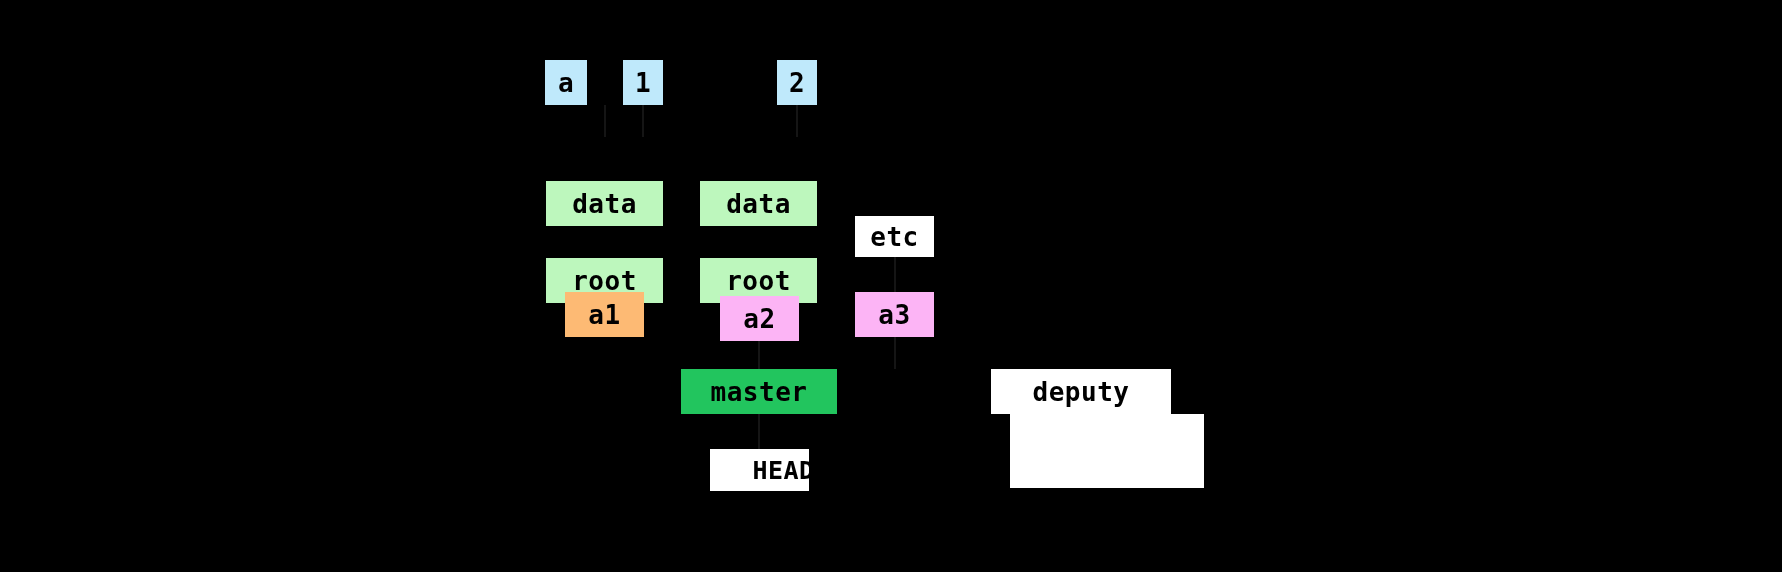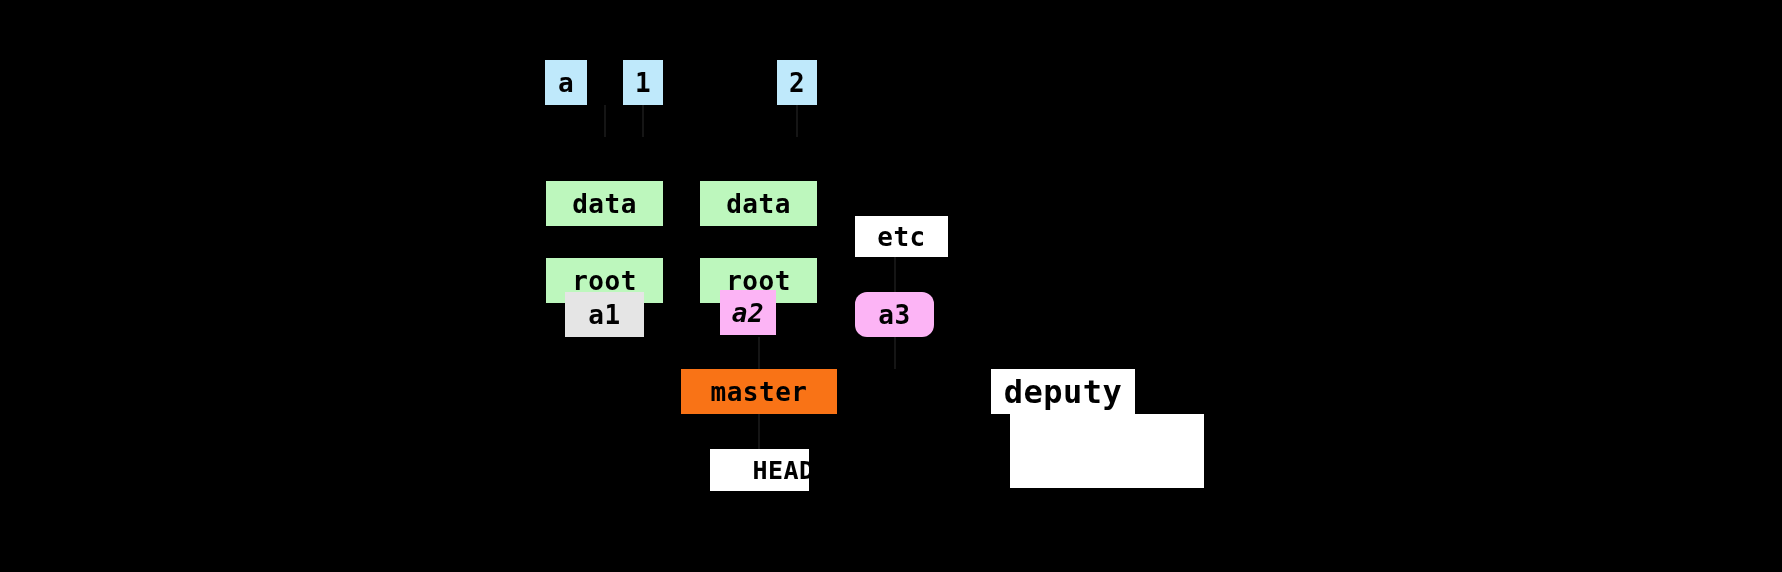--- a/index.html
+++ b/index.html
@@ -50,21 +50,21 @@
     <div class="edge v" style="left: 894px; top: 337px; height: 32px; background: rgb(21, 21, 21);"></div>
     <div class="edge v" style="left: 758px; top: 414px; height: 35px; background: rgb(21, 21, 21);"></div>
     <div class="edge v" style="left: 1106px; top: 414px; height: 4px; background: rgb(21, 21, 21);"></div>
     <div class="node blob" style="left: 545px; top: 60px; width: 42px; height: 45px; font-size: 26px; color: rgb(0, 0, 0); background: rgb(191, 233, 251);"><span>a</span></div>
     <div class="node blob" style="left: 623px; top: 60px; width: 40px; height: 45px; font-size: 26px; color: rgb(0, 0, 0); background: rgb(191, 233, 251);"><span>1</span></div>
     <div class="node blob" style="left: 777px; top: 60px; width: 40px; height: 45px; font-size: 26px; color: rgb(0, 0, 0); background: rgb(191, 233, 251);"><span>2</span></div>
     <div class="node tree" style="left: 546px; top: 137px; width: 117px; height: 45px; font-size: 26px; color: rgb(0, 0, 0); background: rgb(189, 247, 189);"><span>data</span></div>
     <div class="node tree" style="left: 700px; top: 137px; width: 117px; height: 45px; font-size: 26px; color: rgb(0, 0, 0); background: rgb(189, 247, 189);"><span>data</span></div>
     <div class="node tree" style="left: 546px; top: 214px; width: 117px; height: 45px; font-size: 26px; color: rgb(0, 0, 0); background: rgb(189, 247, 189);"><span>root</span></div>
     <div class="node tree" style="left: 700px; top: 214px; width: 117px; height: 45px; font-size: 26px; color: rgb(0, 0, 0); background: rgb(189, 247, 189);"><span>root</span></div>
-    <div class="node ref" style="left: 855px; top: 216px; width: 93px; height: 41px; font-size: 26px; color: rgb(0, 0, 0); background: rgb(255, 255, 255);"><span>etc</span></div>
-    <div class="node commit" style="left: 565px; top: 292px; width: 79px; height: 45px; font-size: 26px; color: rgb(0, 0, 0); background: #e5e5e5;"><span>a1</span></div>
-    <div class="node commit" style="left: 720px; top: 290px; width: 56px; height: 45px; font-size: 26px; color: rgb(0, 0, 0); background: rgb(252, 180, 245); font-style: italic;"><span>a2</span></div>
-    <div class="node commit" style="left: 855px; top: 292px; width: 79px; height: 45px; font-size: 26px; color: rgb(0, 0, 0); background: rgb(252, 180, 245); border-radius: 12px;"><span>a3</span></div>
-    <div class="node ref" style="left: 681px; top: 369px; width: 156px; height: 45px; font-size: 26px; color: rgb(0, 0, 0); background: #f97316;"><span>master</span></div>
-    <div class="node ref" style="left: 991px; top: 369px; width: 144px; height: 45px; font-size: 32px; color: rgb(0, 0, 0); background: rgb(255, 255, 255);"><span>deputy</span></div>
+    <div class="node ref" style="left: 855px; top: 216px; width: 79px; height: 41px; font-size: 26px; color: rgb(0, 0, 0); background: rgb(255, 255, 255);"><span>etc</span></div>
+    <div class="node commit" style="left: 565px; top: 292px; width: 79px; height: 45px; font-size: 26px; color: rgb(0, 0, 0); background: #fdba74;"><span>a1</span></div>
+    <div class="node commit" style="left: 720px; top: 296px; width: 79px; height: 45px; font-size: 26px; color: rgb(0, 0, 0); background: rgb(252, 180, 245);"><span>a2</span></div>
+    <div class="node commit" style="left: 855px; top: 292px; width: 79px; height: 45px; font-size: 26px; color: rgb(0, 0, 0); background: rgb(252, 180, 245);"><span>a3</span></div>
+    <div class="node ref" style="left: 681px; top: 369px; width: 156px; height: 45px; font-size: 26px; color: rgb(0, 0, 0); background: #22c55e;"><span>master</span></div>
+    <div class="node ref" style="left: 991px; top: 369px; width: 180px; height: 45px; font-size: 26px; color: rgb(0, 0, 0); background: rgb(255, 255, 255);"><span>deputy</span></div>
     <div class="node ref" style="left: 710px; top: 449px; width: 99px; height: 42px; font-size: 25px; color: rgb(0, 0, 0); background: rgb(255, 255, 255); padding-left: 48px;"><span>HEAD</span></div>
     <div class="node blank" style="left: 1010px; top: 414px; width: 194px; height: 74px; font-size: 25px; color: rgb(0, 0, 0); background: rgb(255, 255, 255);"><span></span></div>
   </div>
 
 </body></html>

